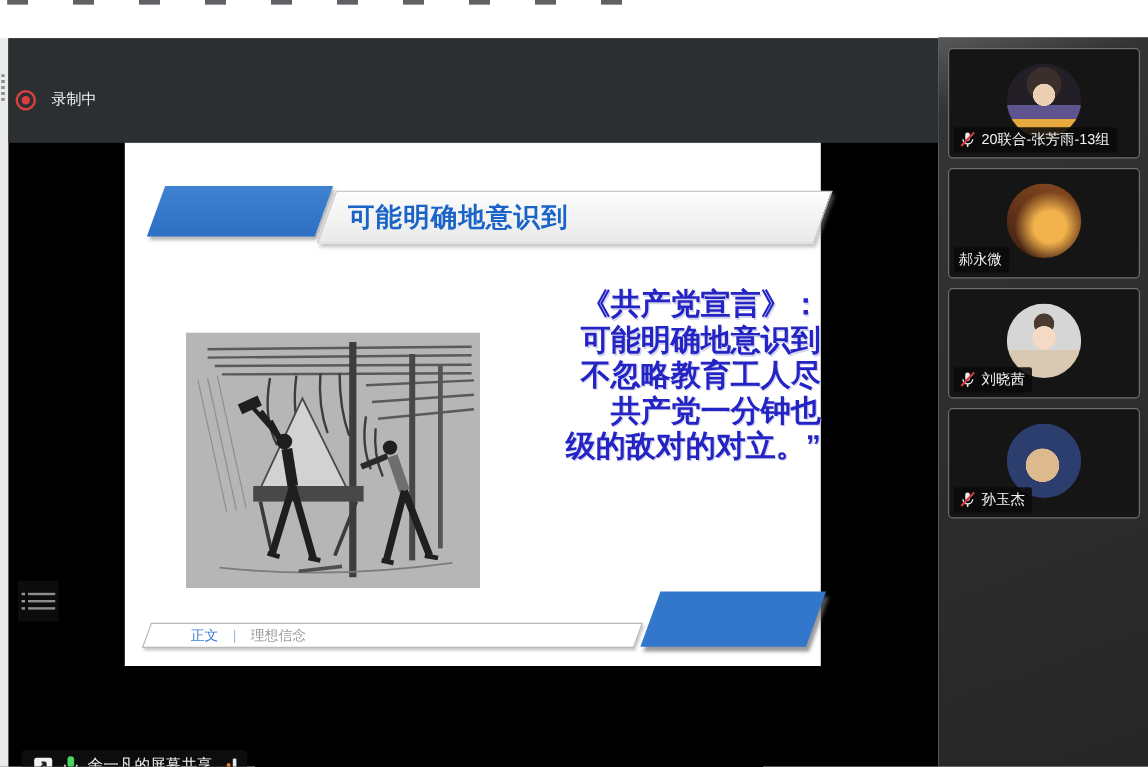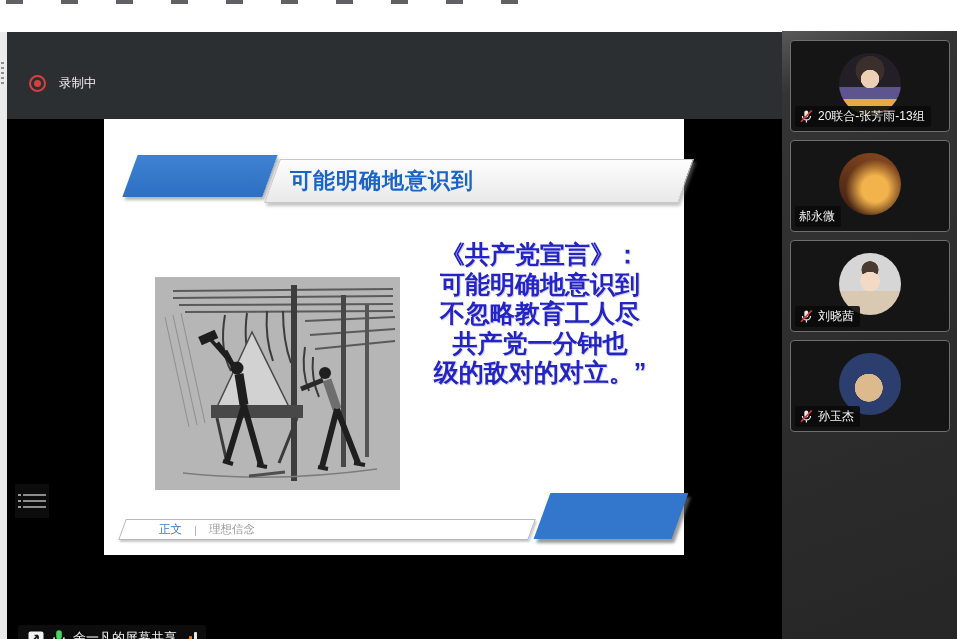--- a/index.html
+++ b/index.html
@@ -18,37 +18,37 @@
   .titlebar .title{position:absolute;left:594px;top:7px;font-size:19px;color:#1a1a1a;margin-top:34px;}
 
   
   .left-strip{position:absolute;left:0;top:32px;width:7px;height:607px;background:#ebebeb;}
   .grip{position:absolute;left:1px;top:30px;width:3px;height:22px;
         background:repeating-linear-gradient(180deg,#8f8f8f 0 2px,rgba(0,0,0,0) 2px 5px);}
 
   
   .stage{position:absolute;left:7px;top:32px;width:775px;height:607px;background:#000;}
   .header-band{position:absolute;left:0;top:0;width:775px;height:87px;background:#2c2f32;}
-  .recording{position:absolute;left:22px;top:43px;display:flex;gap:13px;cursor:pointer;}
+  .recording{position:absolute;left:6px;top:43px;display:flex;gap:13px;cursor:pointer;}
   .rec-dot{position:relative;width:13px;height:13px;border:2px solid var(--red,#d84040);border-radius:50%;}
   .rec-dot::after{content:"";position:absolute;left:3px;top:3px;width:7px;height:7px;border-radius:50%;
                   background:var(--red,#d84040);}
   .rec-label{color:#f2f2f2;font-size:12.5px;}
 
   
   .slide{position:absolute;left:97px;top:87px;width:580px;height:436px;background:#fff;}
   .t-blue{position:absolute;left:26px;top:36px;width:140px;height:42px;transform:skewX(-20deg);
           background:linear-gradient(180deg,#3f82d2,#2d6fc2);box-shadow:3px 3px 3px rgba(120,120,120,.55);}
   .t-banner{position:absolute;left:168px;top:40px;width:412px;height:42px;transform:skewX(-20deg);
             background:linear-gradient(180deg,#fdfdfd,#e9e9e9);border:1px solid #c9c9c9;
             box-shadow:3px 3px 3px rgba(140,140,140,.5);}
   .t-text{position:absolute;left:186px;top:47px;font-size:22px;font-weight:bold;color:#1a64c8;
           letter-spacing:1px;}
   .engraving{position:absolute;left:51px;top:158px;}
-  .body-text{position:absolute;left:292px;top:121px;width:288px;text-align:center;
+  .body-text{position:absolute;left:292px;top:121px;width:288px;text-align:right;
              font-size:25px;font-weight:bold;color:#2424c4;line-height:29.5px;
              text-shadow:1px 1px 0 rgba(160,160,220,.45);}
   .f-strip{position:absolute;left:18px;top:400px;width:408px;height:19px;transform:skewX(-20deg);
            background:#fff;border:1px solid #b9b9b9;box-shadow:2px 2px 2px rgba(150,150,150,.5);}
   .f-inner{transform:skewX(20deg);height:100%;display:flex;align-items:center;gap:12px;padding-left:36px;
            font-size:11.5px;}
   .f-left{color:#3a7bd5;}
   .f-div{color:#9fb6d8;}
   .f-right{color:#9a9a9a;}
   .f-blue{position:absolute;left:438px;top:374px;width:138px;height:46px;transform:skewX(-20deg);

